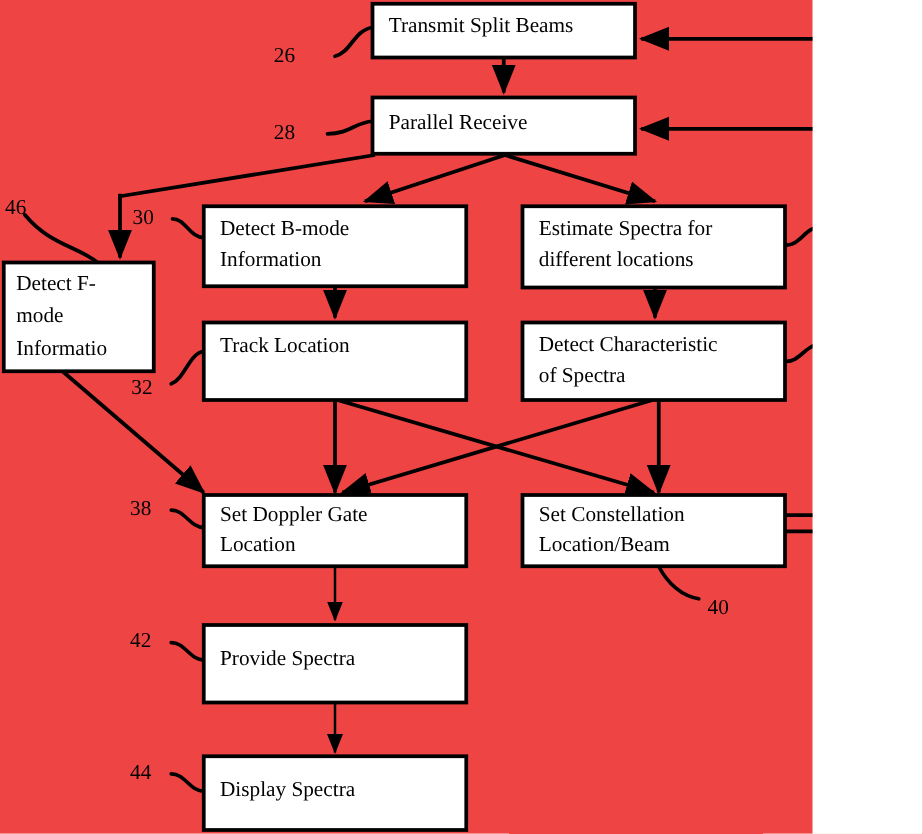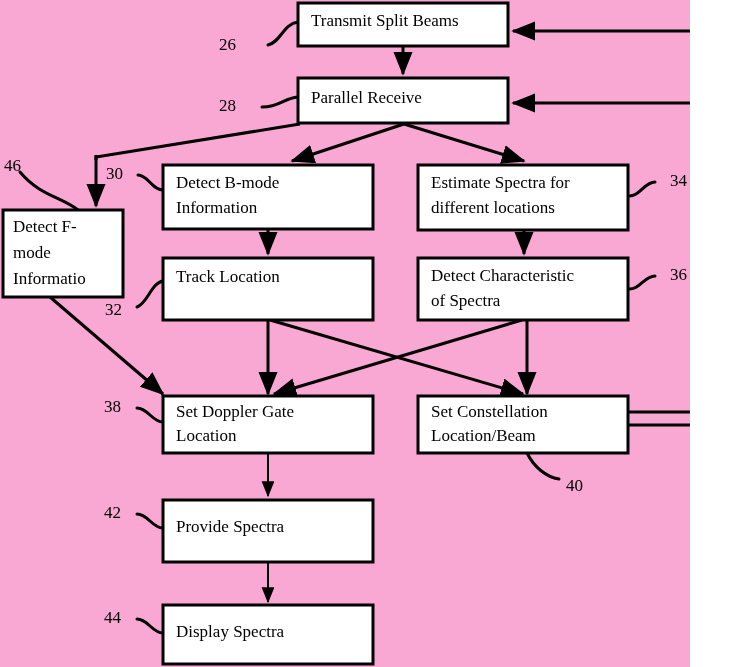--- a/index.html
+++ b/index.html
@@ -4,24 +4,23 @@
 <style>
   html, body {
     margin: 0;
     padding: 0;
     background: #ffffff;
   }
   #diagram-root {
     position: relative;
     width: 650px;
     height: 667px;
-    background: #f9a8d4;
+    background: #ef4444;
     font-family: "Liberation Serif", "DejaVu Serif", serif;
     overflow: hidden;
-    padding-left: 40px;
   }
   svg#flowchart {
     position: absolute;
     top: 0;
     left: 0;
     width: 738px;
     height: 667px;
   }
   .box-rect {
     fill: #ffffff;

